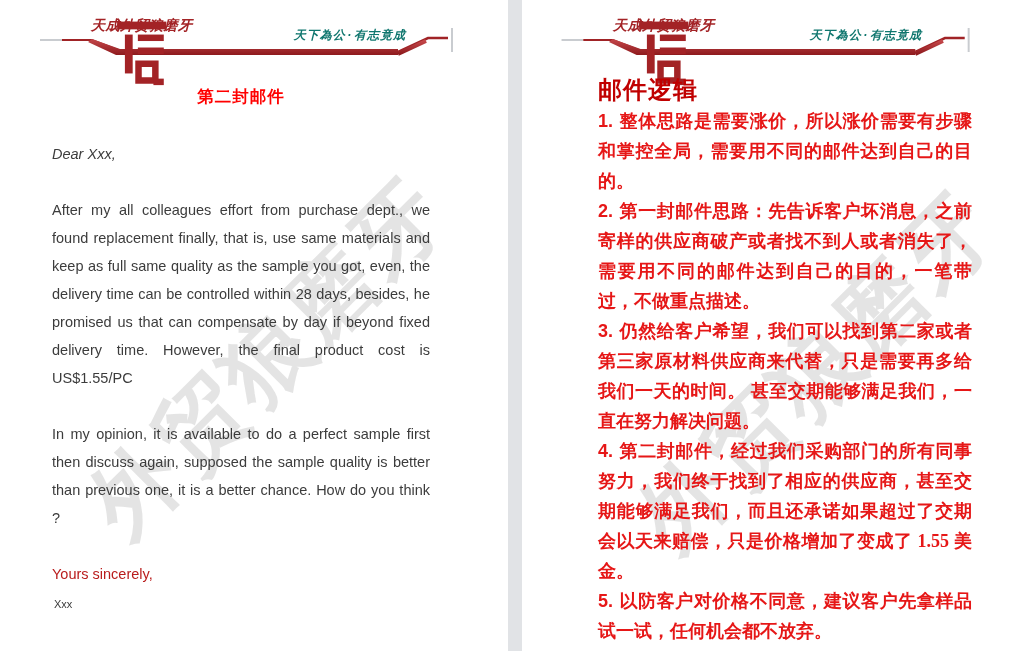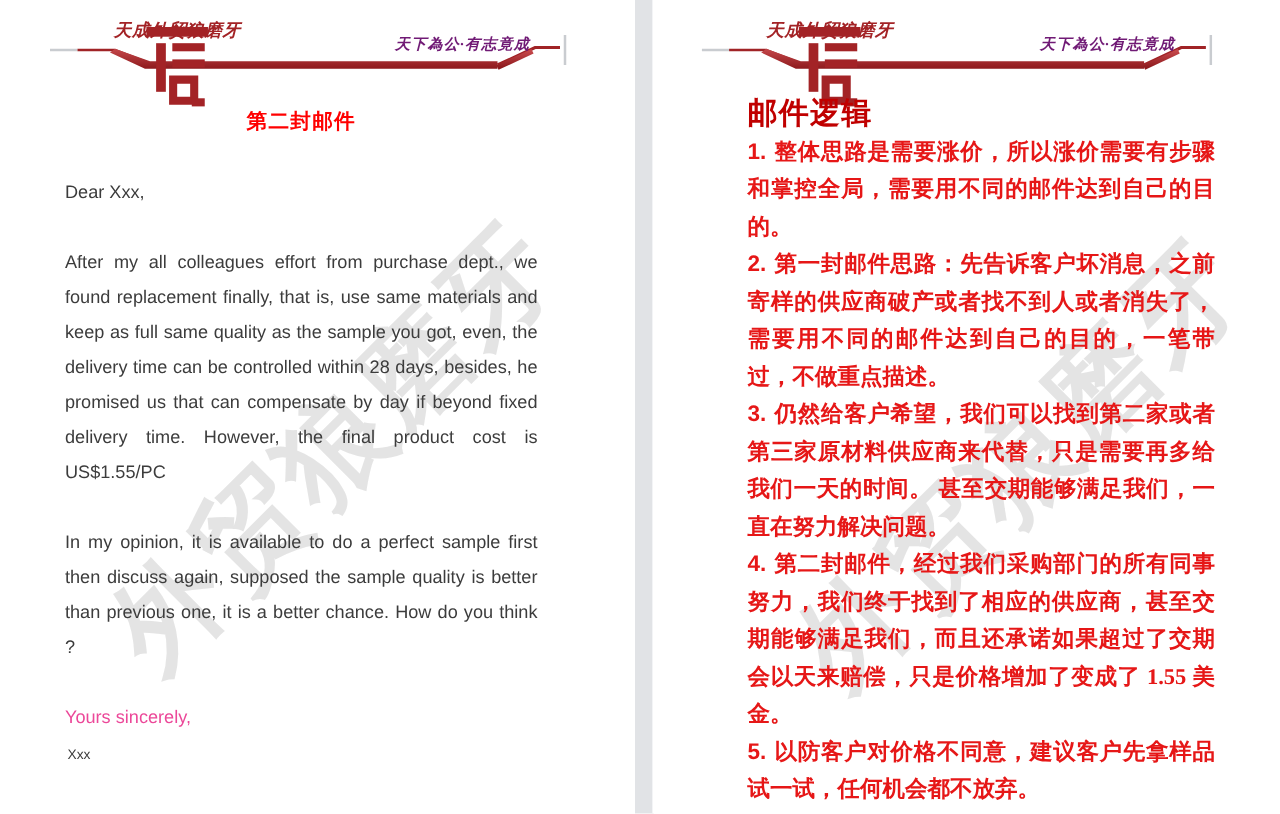--- a/index.html
+++ b/index.html
@@ -10,37 +10,37 @@
   .page-right{left:522px;width:502px;}
   .gutter{position:absolute;top:0;bottom:0;left:508px;width:14px;background:#e1e3e6;
           border-right:1px solid #eef0f2;}
   
   .header{position:absolute;top:0;left:0;width:100%;height:70px;}
   .header svg{position:absolute;top:0;left:0;width:100%;height:70px;}
   .logo-row{position:absolute;left:91px;top:19px;display:flex;align-items:flex-end;gap:3px;}
   .logo-text{font-family:"Liberation Serif",serif;font-weight:bold;font-style:italic;
              font-size:14px;color:#a32326;letter-spacing:0.5px;white-space:nowrap;line-height:1;
              padding-bottom:3px;}
-  .slogan{position:absolute;right:84px;top:27px;font-family:Liberation Serif, serif;
-          font-weight:bold;font-style:italic;font-size:12px;color:#701a75;
+  .slogan{position:absolute;right:102px;top:27px;font-family:Liberation Mono, monospace;
+          font-weight:bold;font-style:italic;font-size:12px;color:#0f766e;
           letter-spacing:1px;white-space:nowrap;}
   
   .watermark{position:absolute;white-space:nowrap;transform:translate(-50%,-50%) rotate(-45deg);
              font-size:88px;font-weight:bold;color:#d3d3d3;opacity:0.6;letter-spacing:4px;
              z-index:0;pointer-events:none;}
   .wm-left{left:268px;top:358px;}
   .wm-right{left:295px;top:372px;}
   
   .content-left{position:relative;z-index:1;padding:0 78px 0 52px;}
   .title-left{margin:86px 0 0 0;text-align:center;font-size:16.5px;font-weight:bold;
               color:#ff0000;letter-spacing:1px;}
-  .salutation{margin:32px 0 0 0;font-size:14.5px;color:#3c3c3c;line-height:28px;}
+  .salutation{margin:32px 0 0 0;font-size:14.5px;color:#3c3c3c;line-height:28px;font-style:italic;}
   .para{margin:28px 0 0 0;font-size:14.5px;color:#3c3c3c;line-height:28px;
         text-align:justify;}
-  .closing{margin:28px 0 0 0;font-size:14.5px;color:#ec4899;line-height:28px;}
+  .closing{margin:28px 0 0 0;font-size:14.5px;color:#b91c1c;line-height:28px;}
   .signature{margin:2px;font-size:11px;color:#3c3c3c;line-height:28px;}
   
   .content-right{position:relative;z-index:1;padding:0 52px 0 76px;}
   .title-right{margin:74px 0 0 0;font-size:24px;font-weight:bold;color:#c00000;
                letter-spacing:1px;}
   .item{margin:0;font-family:"Liberation Serif",serif;font-weight:bold;font-size:18px;
         color:#e61717;line-height:30px;text-align:justify;}
   .item:first-of-type{margin-top:26px;}
   .item .num{font-family:"Liberation Sans",sans-serif;font-weight:bold;margin-right:6px;}
 </style>

